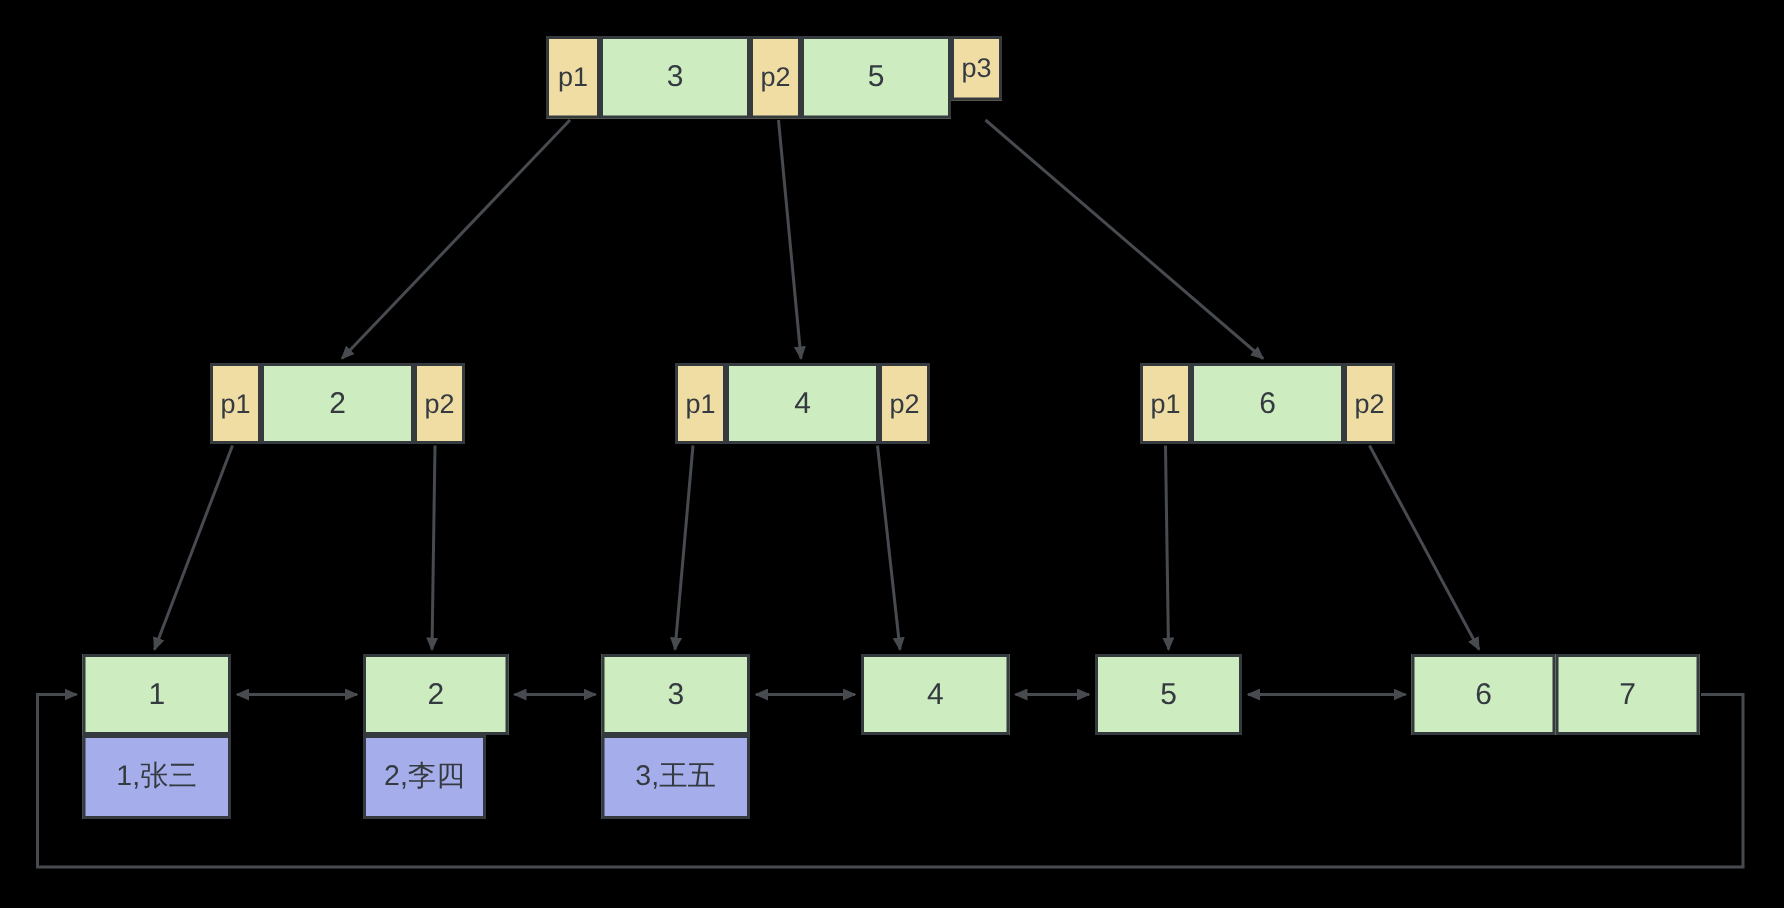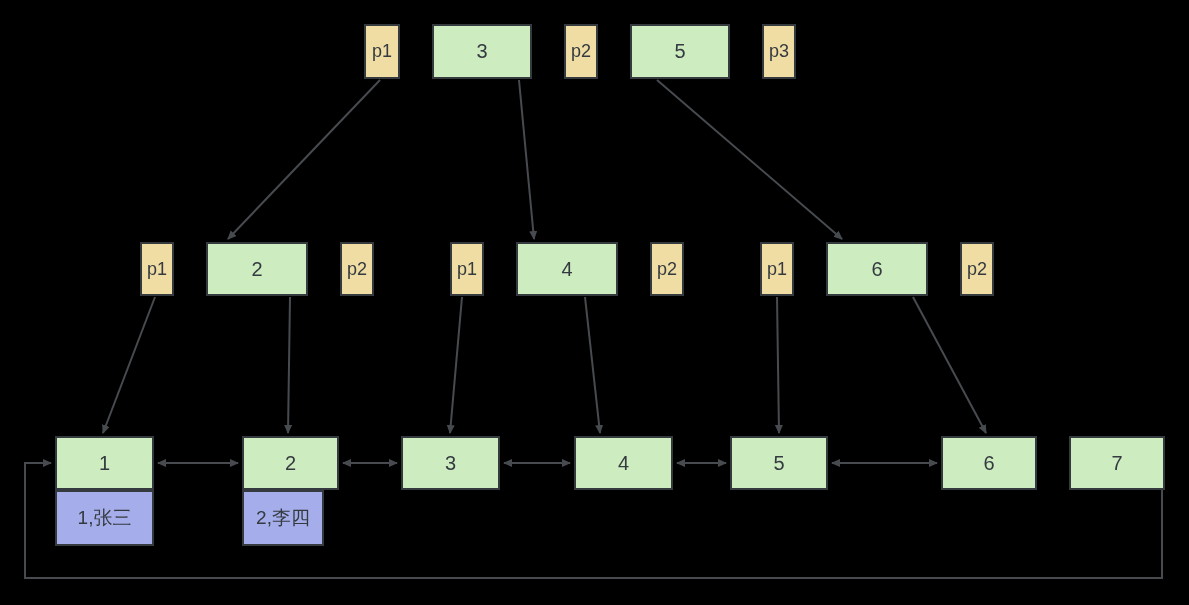--- a/index.html
+++ b/index.html
@@ -13,21 +13,21 @@
   }
   html,body{margin:0;padding:0;background:var(--bg);}
   #stage{
     position:relative;
     width:1189px;height:605px;
     background:var(--bg);
     font-family:"Liberation Sans","DejaVu Sans",sans-serif;
     overflow:hidden;
   }
   #edges{position:absolute;left:0;top:0;width:1189px;height:605px;}
-  .node,.leaf{position:absolute;display:flex;gap:32px;}
+  .node,.leaf{position:absolute;display:flex;}
   .cell{
     box-sizing:border-box;
     border:2px solid var(--border);
     display:flex;align-items:center;justify-content:center;
     color:var(--text);
   }
   .pointer{background:var(--pointer-fill);font-size:18px;}
   .key{background:var(--key-fill);font-size:20px;}
   .leaf-col{display:flex;flex-direction:column;}
   .leaf-key{height:54px;background:var(--key-fill);font-size:20px;}
@@ -67,21 +67,21 @@
         <line x1="832" y1="463" x2="937" y2="463" marker-start="url(#mStart)" marker-end="url(#mEnd)"></line>
         <polyline points="1134,463 1162,463 1162,578 25,578 25,463 51,463" marker-end="url(#mEnd)"></polyline>
       </g>
   </svg>
   <div id="nodes">
       <div class="node" style="left: 364px; top: 24px;">
         <div class="cell pointer" style="width: 36px; height: 55px;">p1</div>
         <div class="cell key" style="width: 100px; height: 55px;">3</div>
         <div class="cell pointer" style="width: 34px; height: 55px;">p2</div>
         <div class="cell key" style="width: 100px; height: 55px;">5</div>
-        <div class="cell pointer" style="width: 34px; height: 55px;">p3</div>
+        <div class="cell pointer" style="width: 34px; height: 43px;">p3</div>
       </div>
       <div class="node" style="left: 140px; top: 242px;">
         <div class="cell pointer" style="width: 34px; height: 54px;">p1</div>
         <div class="cell key" style="width: 102px; height: 54px;">2</div>
         <div class="cell pointer" style="width: 34px; height: 54px;">p2</div>
       </div>
       <div class="node" style="left: 450px; top: 242px;">
         <div class="cell pointer" style="width: 34px; height: 54px;">p1</div>
         <div class="cell key" style="width: 102px; height: 54px;">4</div>
         <div class="cell pointer" style="width: 34px; height: 54px;">p2</div>
@@ -99,20 +99,21 @@
       </div>
       <div class="leaf" style="left: 242px; top: 436px;">
         <div class="leaf-col" style="width: 97px;">
           <div class="cell leaf-key" style="width: 97px; height: 54px;">2</div>
           <div class="cell leaf-record" style="width: 82px; height: 56px;">2,李四</div>
         </div>
       </div>
       <div class="leaf" style="left: 401px; top: 436px;">
         <div class="leaf-col" style="width: 99px;">
           <div class="cell leaf-key" style="width: 99px; height: 54px;">3</div>
+          <div class="cell leaf-record" style="width: 99px; height: 56px;">3,王五</div>
         </div>
       </div>
       <div class="leaf" style="left: 574px; top: 436px;">
         <div class="leaf-col" style="width: 99px;">
           <div class="cell leaf-key" style="width: 99px; height: 54px;">4</div>
         </div>
       </div>
       <div class="leaf" style="left: 730px; top: 436px;">
         <div class="leaf-col" style="width: 98px;">
           <div class="cell leaf-key" style="width: 98px; height: 54px;">5</div>

